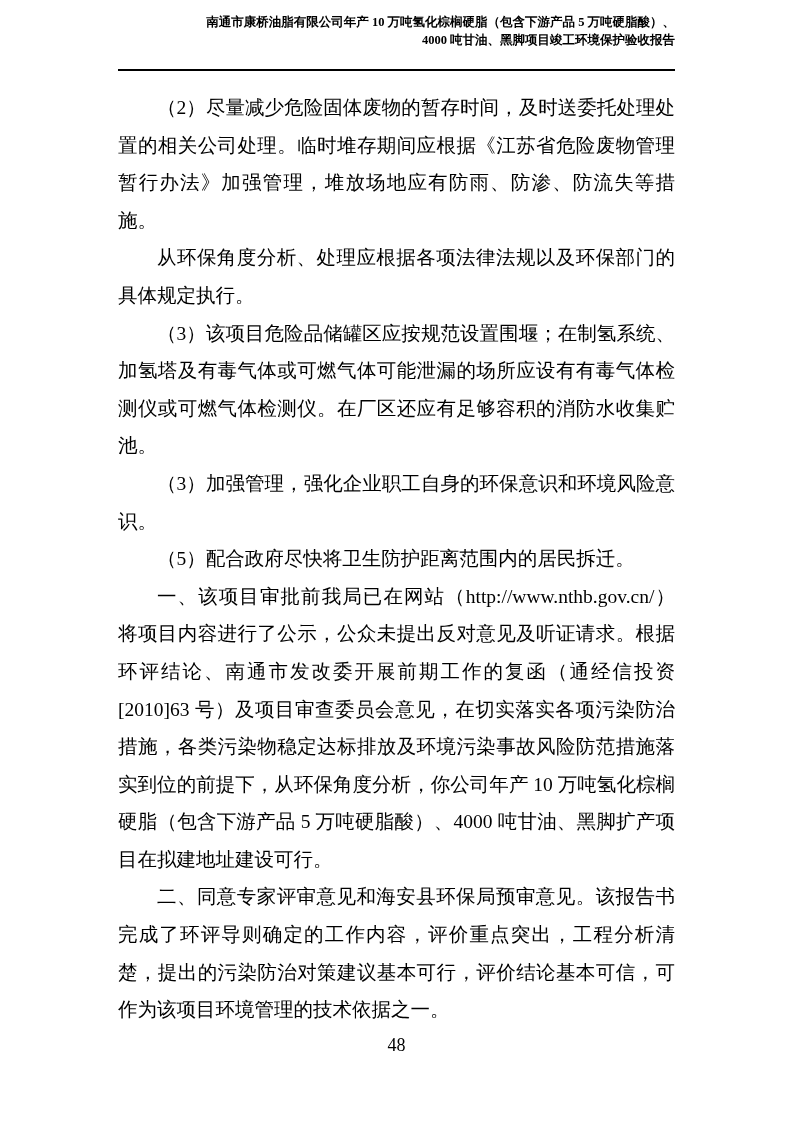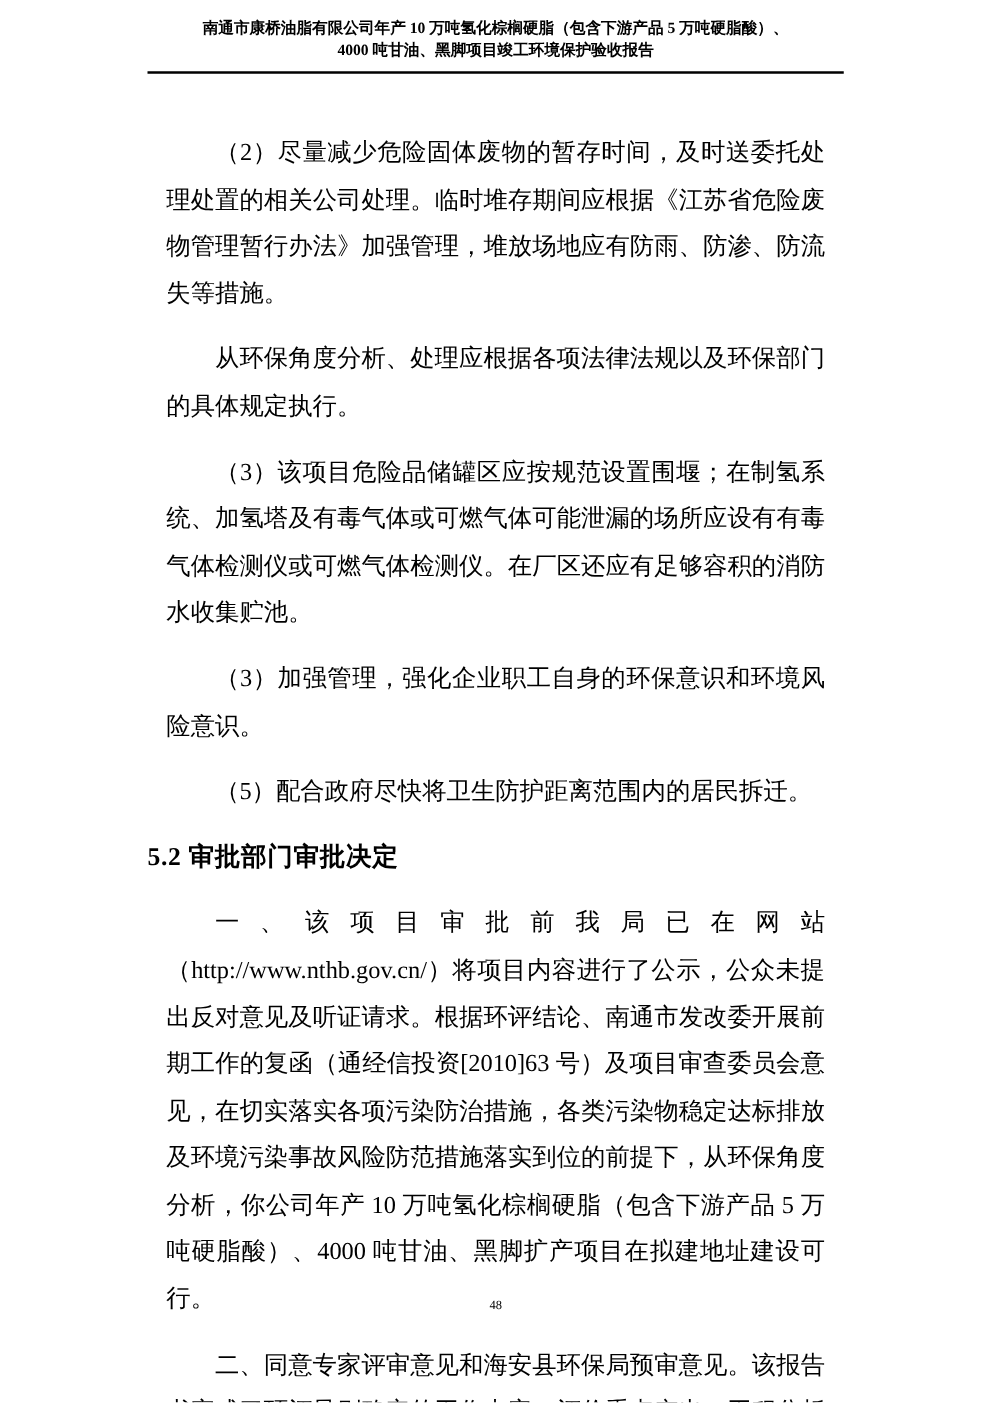--- a/index.html
+++ b/index.html
@@ -14,79 +14,78 @@
     background: #ffffff;
     color: #000000;
     font-family: "Liberation Serif", "DejaVu Serif", serif;
     overflow: hidden;
   }
   .doc-header {
     position: absolute;
     top: 13px;
     left: 118px;
     width: 557px;
-    text-align: center;
+    text-align: right;
     font-weight: bold;
     font-size: 12.5px;
     line-height: 18px;
-    padding-bottom: 8px;
+    padding-bottom: 20px;
     border-bottom: 2px solid #000000;
   }
   .doc-body {
     position: absolute;
     top: 89px;
     left: 118px;
     width: 557px;
     font-size: 19.5px;
     line-height: 37.6px;
     text-align: justify;
   }
   .doc-body p {
-    margin: 15px;
+    margin: 0;
     padding: 0;
     text-indent: 2em;
   }
   .section-heading {
     margin: 0;
     padding: 0;
     font-size: 20.5px;
     line-height: 37.6px;
     font-weight: bold;
     text-indent: 0;
     font-family: "Liberation Serif", "DejaVu Serif", serif;
     letter-spacing: 0.5px;
   }
   .doc-footer {
     position: absolute;
     top: 1036px;
     left: 0;
     width: 100%;
     text-align: center;
-    font-size: 10px;
+    font-size: 18px;
     line-height: 18px;
   }
 </style>
 </head>
 <body>
 
 <div class="page">
 
   <header class="doc-header">
     <div class="doc-header-line">南通市康桥油脂有限公司年产 10 万吨氢化棕榈硬脂（包含下游产品 5 万吨硬脂酸）、</div>
     <div class="doc-header-line">4000 吨甘油、黑脚项目竣工环境保护验收报告</div>
   </header>
 
   <main class="doc-body">
     <p>（2）尽量减少危险固体废物的暂存时间，及时送委托处理处置的相关公司处理。临时堆存期间应根据《江苏省危险废物管理暂行办法》加强管理，堆放场地应有防雨、防渗、防流失等措施。</p>
     <p>从环保角度分析、处理应根据各项法律法规以及环保部门的具体规定执行。</p>
     <p>（3）该项目危险品储罐区应按规范设置围堰；在制氢系统、加氢塔及有毒气体或可燃气体可能泄漏的场所应设有有毒气体检测仪或可燃气体检测仪。在厂区还应有足够容积的消防水收集贮池。</p>
     <p>（3）加强管理，强化企业职工自身的环保意识和环境风险意识。</p>
     <p>（5）配合政府尽快将卫生防护距离范围内的居民拆迁。</p>
 
-    <h2 class="section-heading">5.2 审批部门审批决定</h2>
 
     <p>一、该项目审批前我局已在网站（http://www.nthb.gov.cn/）将项目内容进行了公示，公众未提出反对意见及听证请求。根据环评结论、南通市发改委开展前期工作的复函（通经信投资[2010]63 号）及项目审查委员会意见，在切实落实各项污染防治措施，各类污染物稳定达标排放及环境污染事故风险防范措施落实到位的前提下，从环保角度分析，你公司年产 10 万吨氢化棕榈硬脂（包含下游产品 5 万吨硬脂酸）、4000 吨甘油、黑脚扩产项目在拟建地址建设可行。</p>
     <p>二、同意专家评审意见和海安县环保局预审意见。该报告书完成了环评导则确定的工作内容，评价重点突出，工程分析清楚，提出的污染防治对策建议基本可行，评价结论基本可信，可作为该项目环境管理的技术依据之一。</p>
   </main>
 
   <footer class="doc-footer">
     <span>48</span>
   </footer>
 
 </div>

